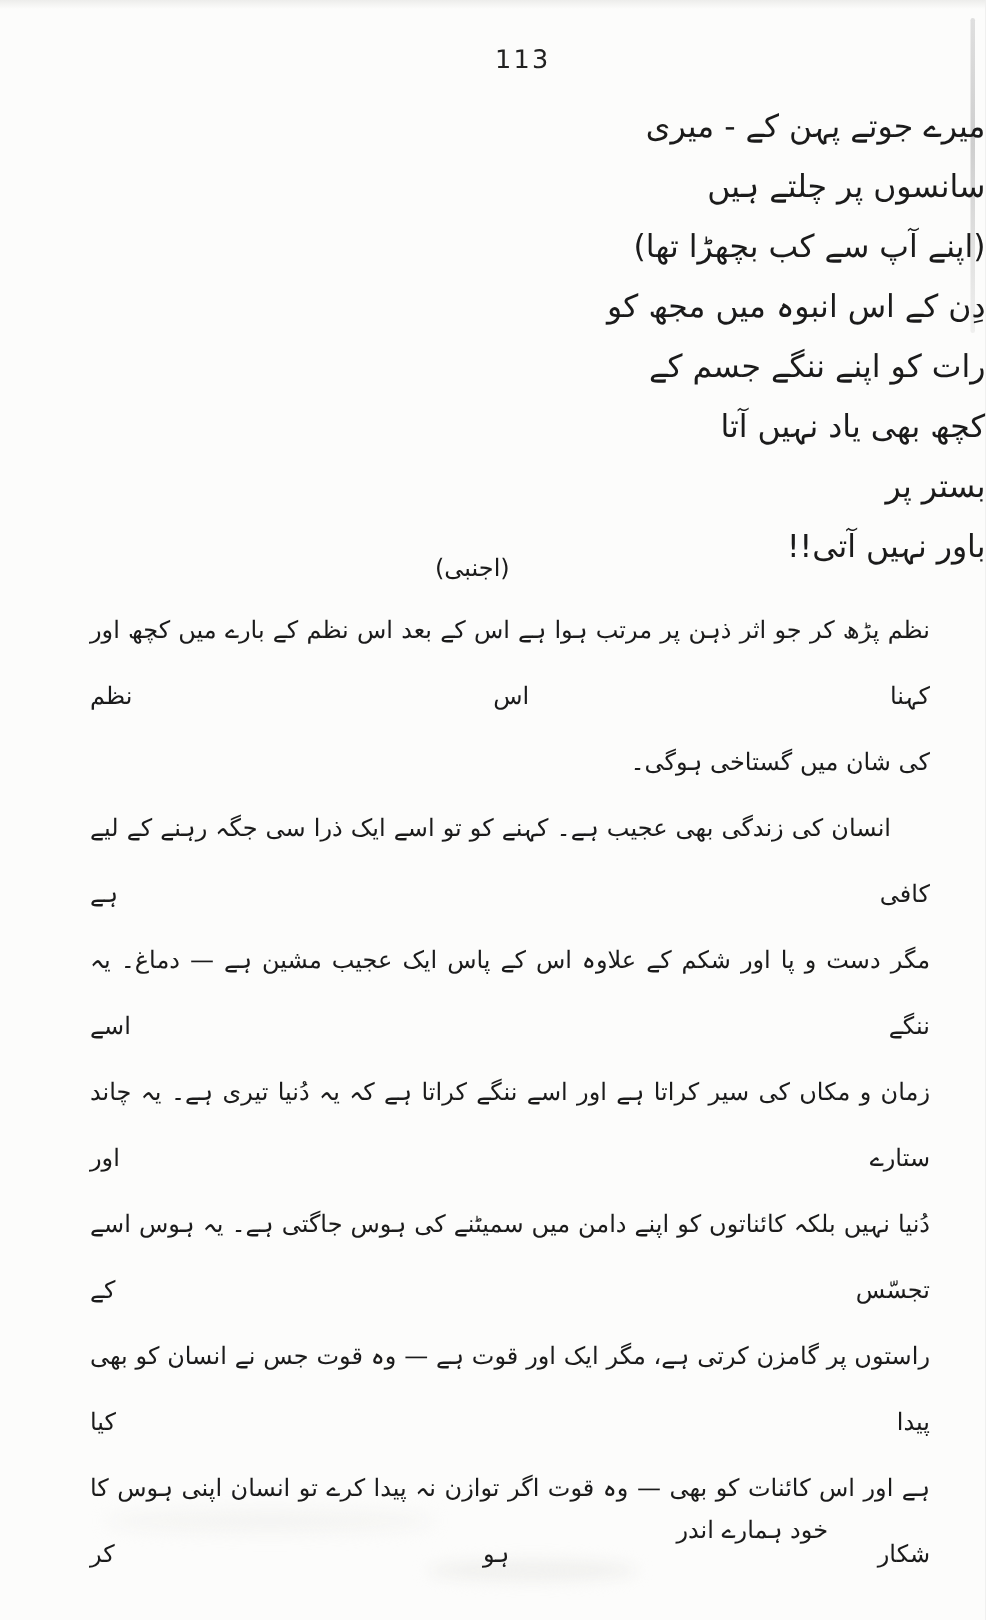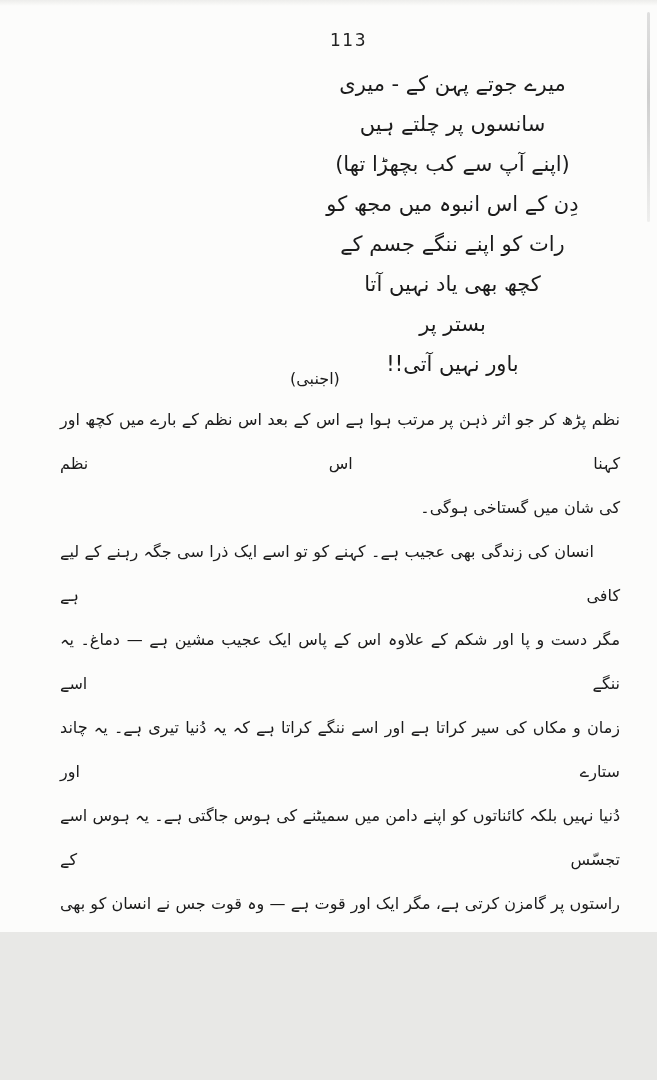--- a/index.html
+++ b/index.html
@@ -1,18 +1,18 @@
 <!DOCTYPE html>
 <html lang="ur"><head>
 <meta charset="utf-8">
 <style>
   html,body { margin:0; padding:0; background:#e8e8e6; }
   .page {
     position:relative;
-    width:657px; height:932px;
+    width:657px; height:1080px;
     margin:0 auto;
     background:#fcfcfb;
     color:#1b1b1b;
     font-family:"DejaVu Sans", sans-serif;
     overflow:hidden;
   }
   
   .top-shade {
     position:absolute; top:0; left:0; right:0; height:6px;
     background:linear-gradient(#e9e9e7, rgba(255,255,255,0)); opacity:.8;
@@ -29,21 +29,21 @@
   .smudge-b {
     position:absolute; left:70px; top:1008px; width:220px; height:12px;
     background:#f2f2f0; filter:blur(6px); border-radius:50%;
   }
   .page-number {
     position:absolute; top:30px; left:40px; right:0;
     text-align:center; font-size:17px; letter-spacing:1.5px; color:#222;
   }
   .poem {
     position:absolute; top:64px; left:248px; right:0;
-    direction:rtl; text-align:center;
+    direction:rtl; 
     font-size:21px; line-height:40px;
   }
   .poem-line { white-space:nowrap; }
   .poem-last-row { position:relative; }
   .poem-attribution {
     position:absolute; left:42px; top:15px;
     font-size:16px; white-space:nowrap;
   }
   .prose {
     position:absolute; top:398px; left:60px; right:37px;

